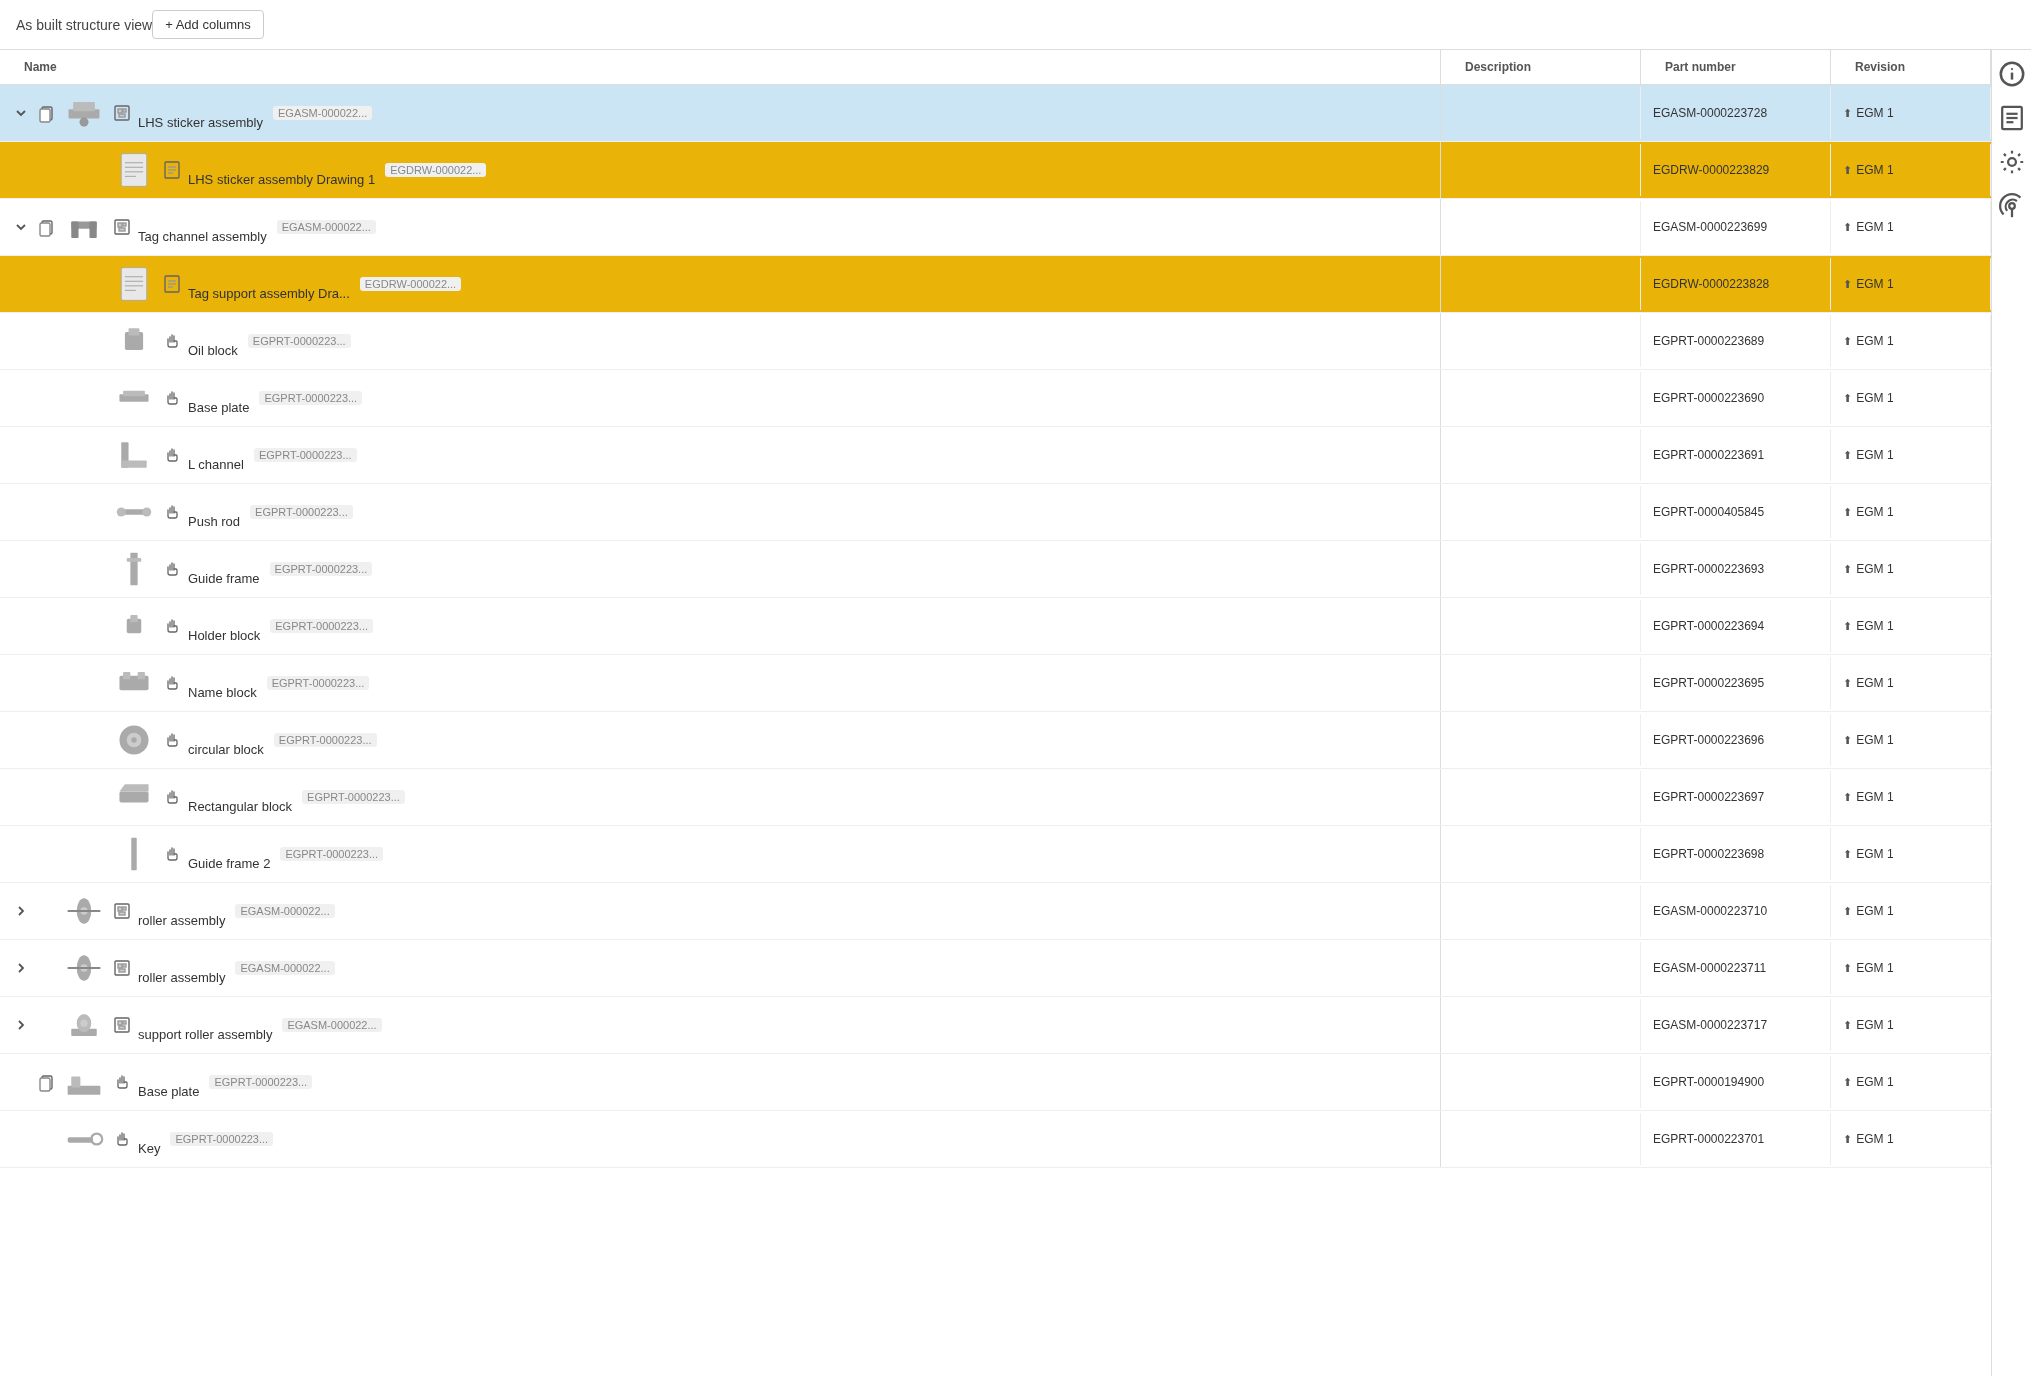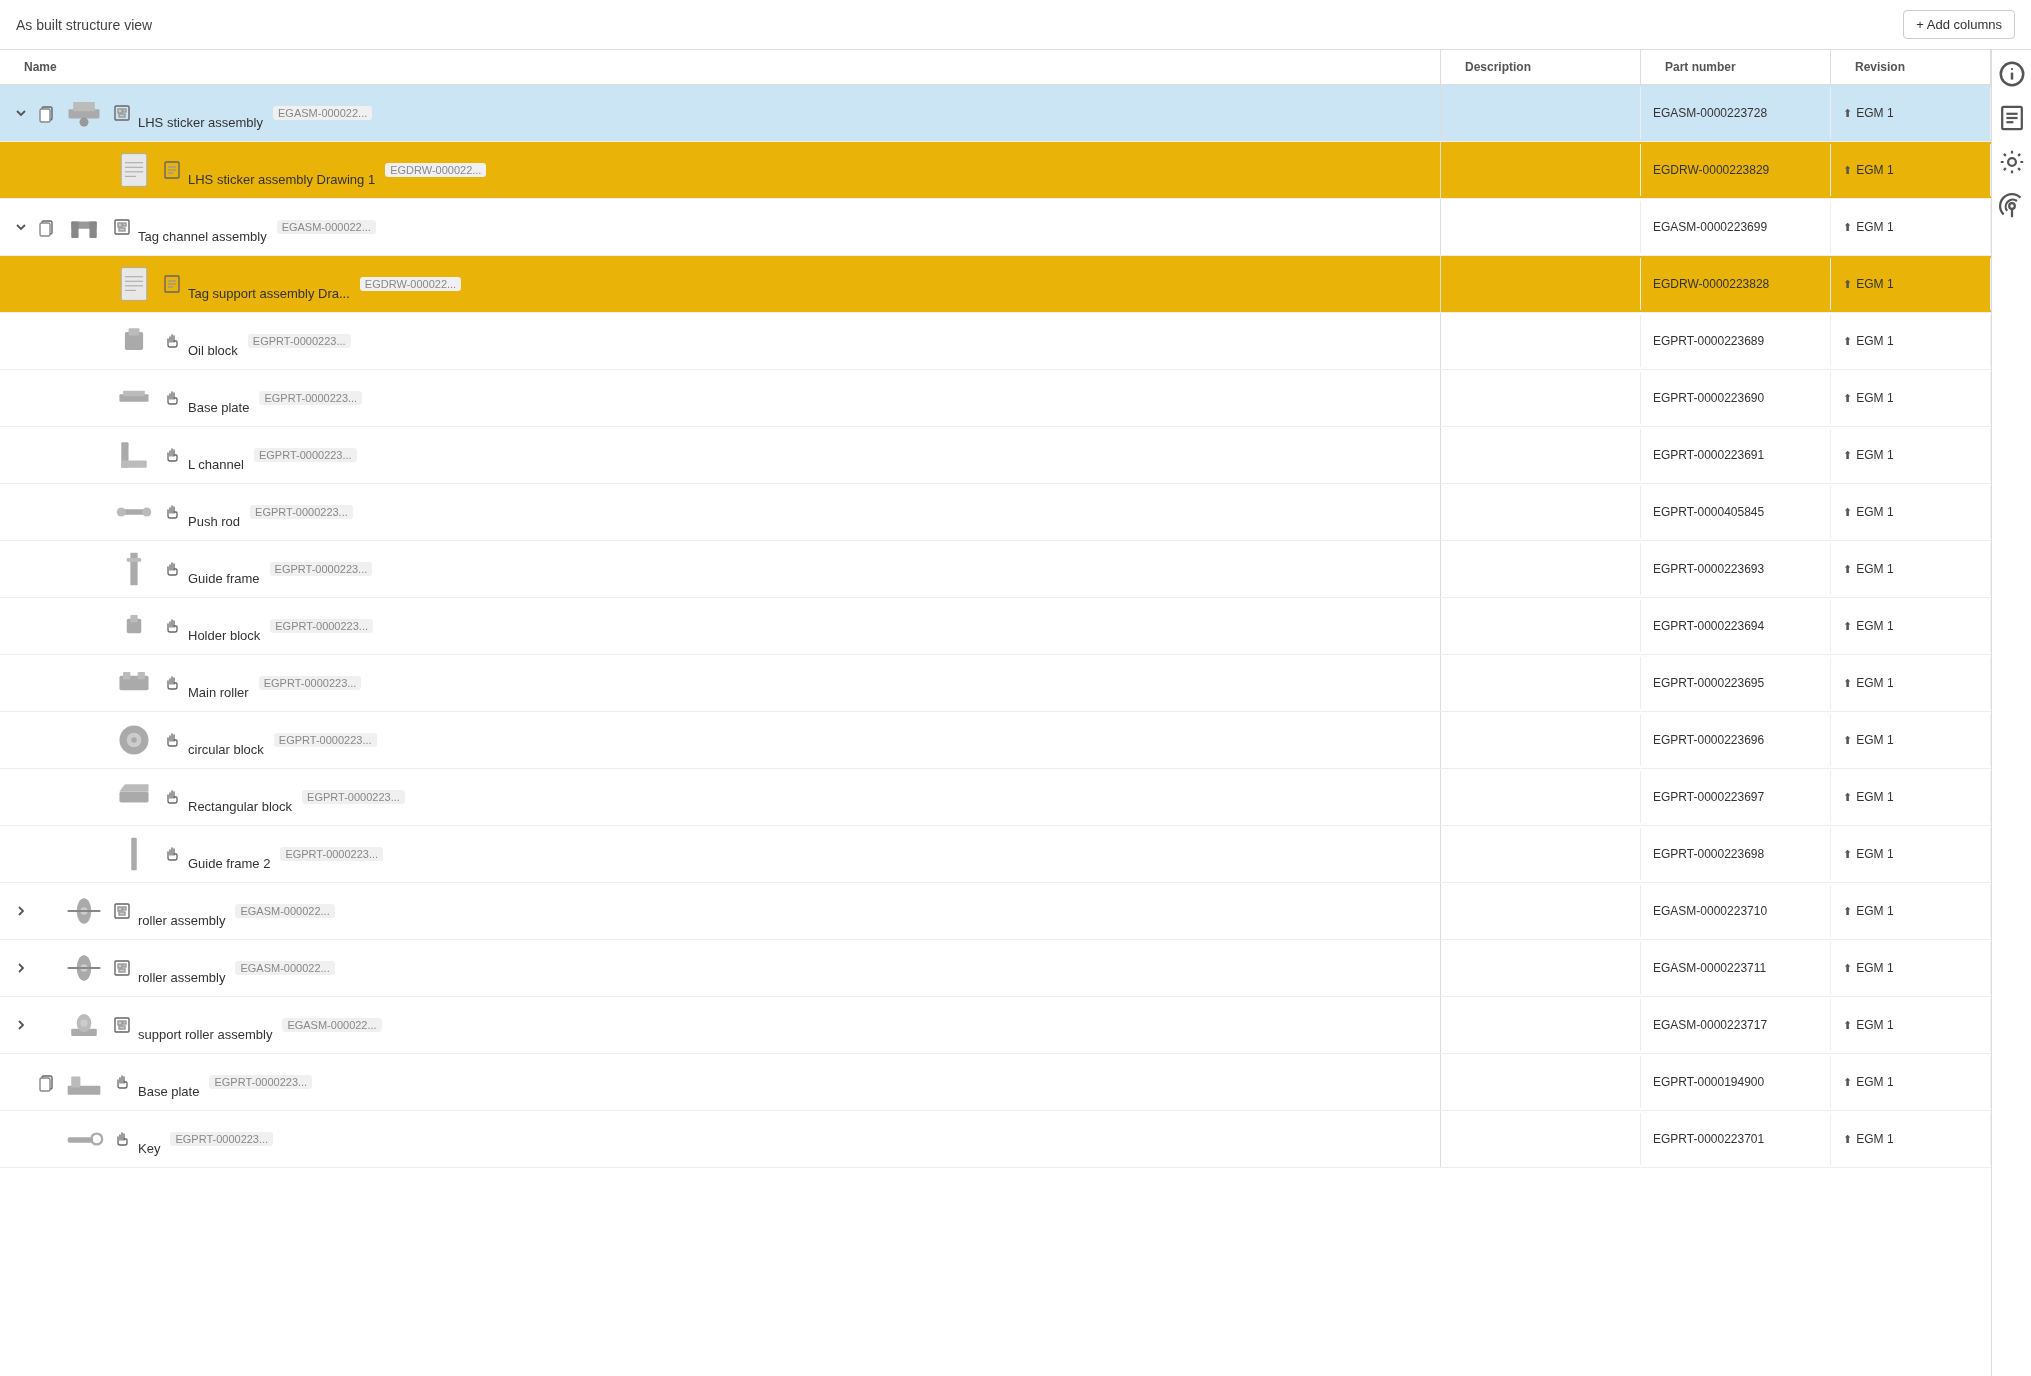--- a/index.html
+++ b/index.html
@@ -1,20 +1,20 @@
 <!DOCTYPE html>
 <html><head>
   <meta charset="utf-8">
   <style>
     * { box-sizing: border-box; margin: 0; padding: 0; }
     body { font-family: -apple-system, BlinkMacSystemFont, 'Segoe UI', sans-serif; font-size: 13px; background: #fff; color: #333; overflow: hidden; }
 
     .app-container { display: flex; flex-direction: column; height: 100vh; width: 100%; }
 
-    .header { display: flex; align-items: center; justify-content: space-between; padding: 10px 16px; border-bottom: 1px solid #ddd; background: #fff; }
+    .header { display: flex; align-items: center; justify-content: flex-start; padding: 10px 16px; border-bottom: 1px solid #ddd; background: #fff; }
     .header-title { font-size: 14px; color: #444; }
     .add-columns-btn { display: flex; align-items: center; gap: 5px; padding: 6px 12px; border: 1px solid #ccc; border-radius: 4px; background: #fff; cursor: pointer; font-size: 13px; color: #333; }
 
     .main-area { display: flex; flex: 1; overflow: hidden; }
 
     .table-area { flex: 1; overflow: auto; }
 
     .right-sidebar { width: 40px; border-left: 1px solid #ddd; display: flex; flex-direction: column; align-items: center; padding: 10px 0; gap: 16px; background: #fff; }
     .sidebar-icon { width: 28px; height: 28px; display: flex; align-items: center; justify-content: center; cursor: pointer; border-radius: 4px; color: #555; font-size: 16px; }
 
@@ -465,21 +465,21 @@
     </svg>
                 </div>
                 <div class="type-icon">
                   <svg viewBox="0 0 18 18" fill="none" stroke="#666" stroke-width="1.3">
       <path d="M9 3 L9 10" stroke-linecap="round"></path>
       <path d="M11 4 L11 10" stroke-linecap="round"></path>
       <path d="M7 5 L7 10" stroke-linecap="round"></path>
       <path d="M5 7 L5 13 Q5 15 7 15 L12 15 Q14 15 14 13 L14 10 Q14 9 13 9 L11 9" stroke-linecap="round" stroke-linejoin="round"></path>
     </svg>
                 </div>
-                <span class="item-name">Main roller</span>
+                <span class="item-name">Name block</span>
                 <span class="item-tag">EGPRT-0000223...</span>
               </div>
             </div>
             <div class="cell desc-col"></div>
             <div class="cell partnum-col">
               <span class="part-num">EGPRT-0000223695</span>
             </div>
             <div class="cell revision-col">
               <div class="revision-val">
                 <span class="revision-arrow">⬆</span>

